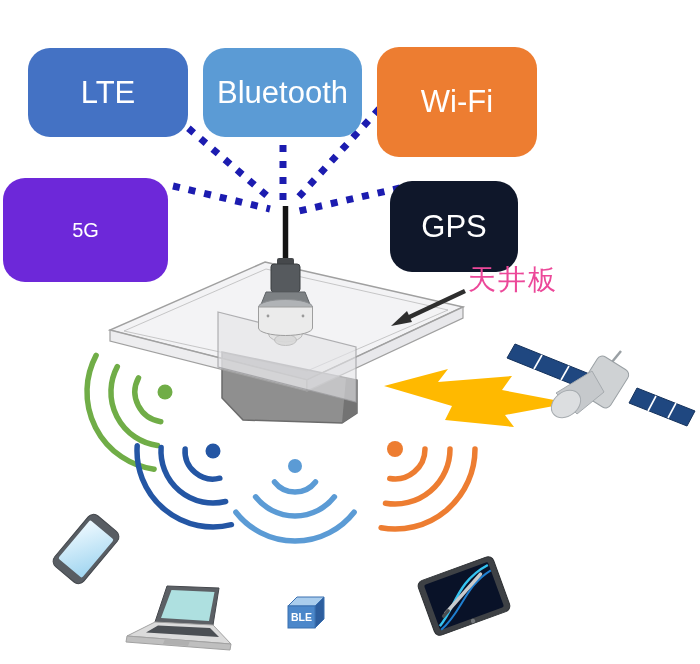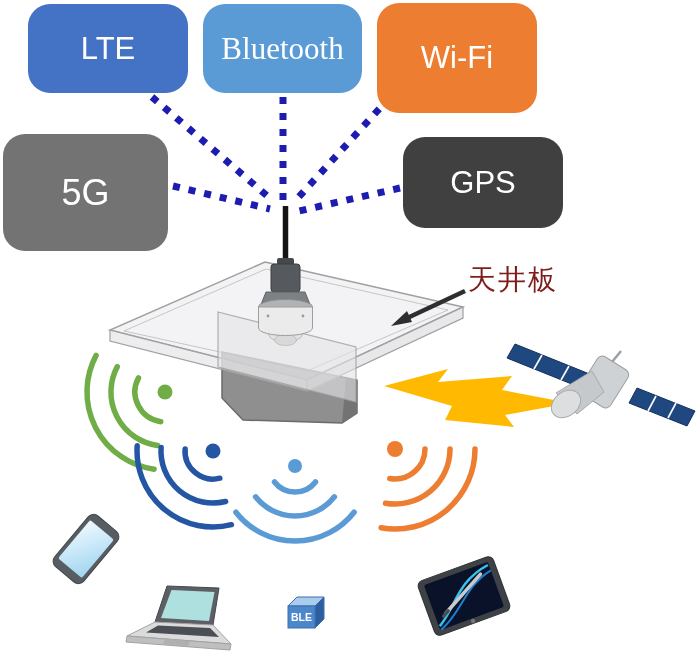--- a/index.html
+++ b/index.html
@@ -4,29 +4,29 @@
 <style>
   html,body{margin:0;padding:0;background:#fff;}
   #stage{
     position:relative;width:700px;height:664px;background:#ffffff;overflow:hidden;
     font-family:"Liberation Sans", sans-serif;
   }
   #scene{position:absolute;left:0;top:0;z-index:1;}
   .tech-box{
     position:absolute;z-index:2;border-radius:22px;color:#ffffff;
     display:flex;flex-direction:column;align-items:center;justify-content:center;
-    font-size:31px;line-height:1.15;text-align:center;
+    font-size:31px;line-height:1.15;text-align:center;margin-top:44px;
   }
   .box-lte{left:28px;top:4px;width:160px;height:89px;background:#4472C4;}
-  .box-bt{left:203px;top:4px;width:159px;height:89px;background:#5B9BD5;font-family:Liberation Serif, serif;}
+  .box-bt{left:203px;top:4px;width:159px;height:89px;background:#5B9BD5;}
   .box-wifi{left:377px;top:3px;width:160px;height:110px;background:#ED7D31;}
-  .box-5g{left:3px;top:134px;width:165px;height:117px;background:#737373;font-size:36px;line-height:1.25;}
-  .box-gps{left:403px;top:137px;width:160px;height:91px;background:#404040;}
+  .box-5g{left:3px;top:134px;width:165px;height:104px;background:#6d28d9;font-size:20px;line-height:1.25;}
+  .box-gps{left:390px;top:137px;width:128px;height:91px;background:#0f172a;}
   .ceiling-label{
-    position:absolute;z-index:2;left:468px;top:261px;font-size:28px;color:#7f1d1d;
+    position:absolute;z-index:2;left:468px;top:261px;font-size:28px;color:#ec4899;
     letter-spacing:2px;white-space:nowrap;
   }
 </style>
 </head>
 <body>
 
 <div id="stage">
 
   <svg id="scene" width="700" height="664" viewBox="0 0 700 664">
     <defs>

